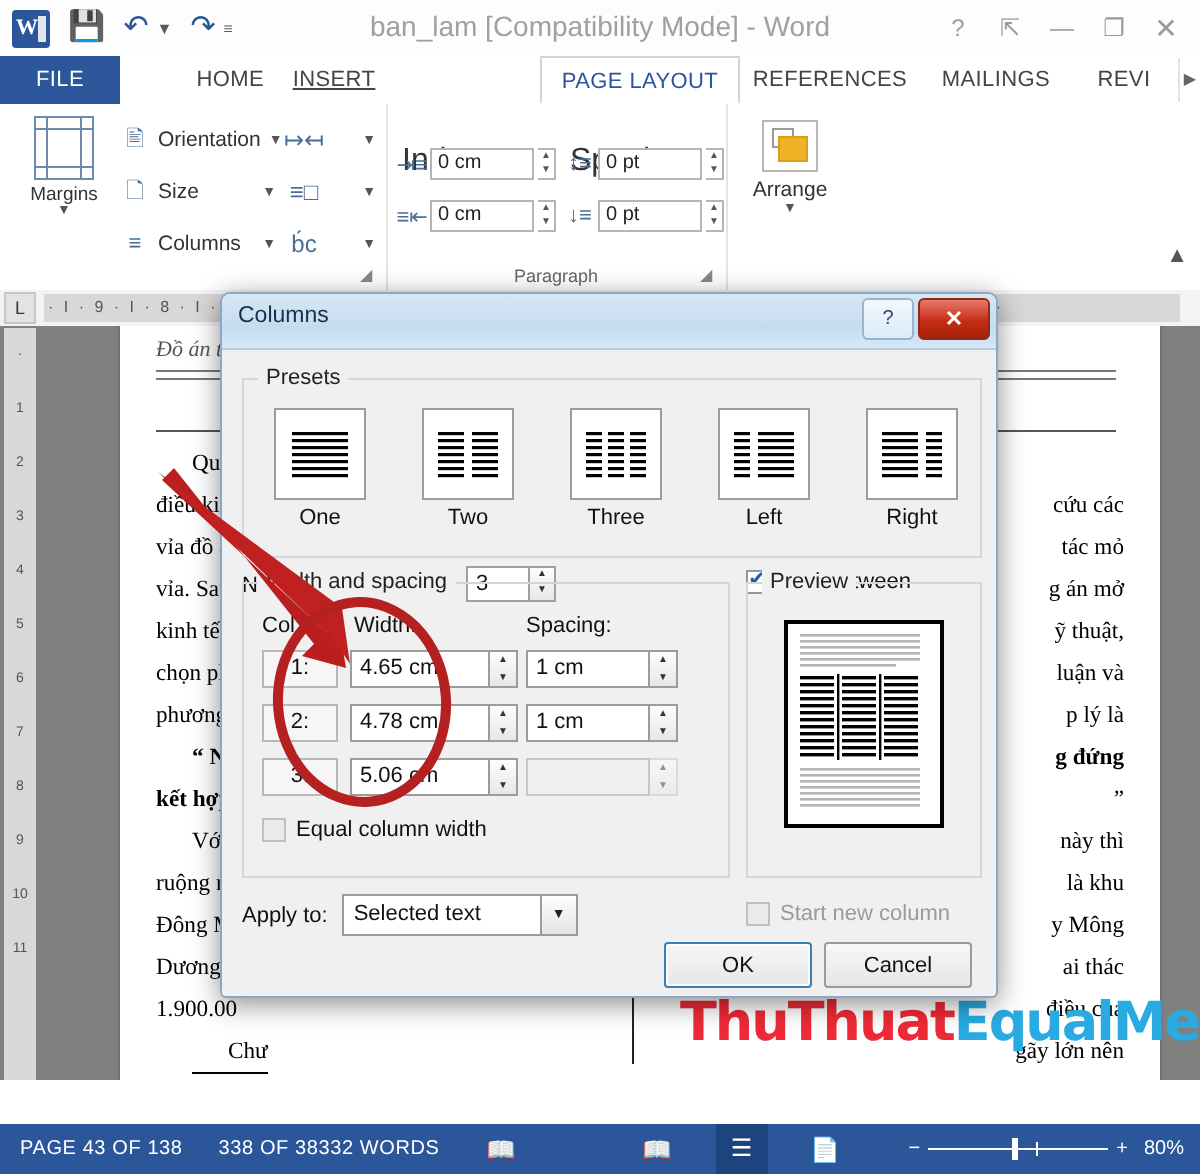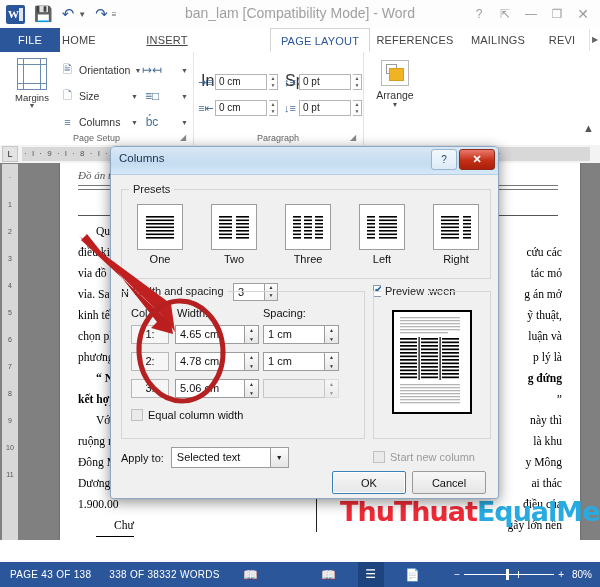--- a/index.html
+++ b/index.html
@@ -187,21 +187,21 @@
       <div class="wc">?</div>
       <div class="wc">⇱</div>
       <div class="wc">—</div>
       <div class="wc">❐</div>
       <div class="wc big">✕</div>
     </div>
   </div>
 
   <div class="tabbar">
     <div class="tab file">FILE</div>
-    <div class="tab" style="left:62px;width:70px;text-align:left;">HOME</div>
+    <div class="tab" style="left:62px;width:70px;text-align:right;">HOME</div>
     <div class="tab" style="left:132px;width:70px;text-align:center;text-decoration:underline;">INSERT</div>
     <div class="tab active" style="left:270px;width:100px;text-align:center;">PAGE LAYOUT</div>
     <div class="tab" style="left:370px;width:90px;text-align:center;">REFERENCES</div>
     <div class="tab" style="left:460px;width:76px;text-align:center;">MAILINGS</div>
     <div class="tab" style="left:540px;width:44px;text-align:center;">REVI</div>
     <div class="tabscroll">▶</div>
   </div>
 
   <div class="ribbon">
 
@@ -241,21 +241,20 @@
         <div class="iconrow">
           <span class="ir-ico">≡□</span>
           <span class="caret">▼</span>
         </div>
         <div class="iconrow">
           <span class="ir-ico">b́c</span>
           <span class="caret">▼</span>
         </div>
       </div>
 
-      <div class="grplabel">Page Setup</div>
       <div class="dlglaunch">◢</div>
     </div>
 
     <div class="para">
       <div class="ph" style="left:8px;">Indent</div>
       <div class="ph" style="left:92px;">Spacing</div>
 
       <div class="spinrow" style="left:6px;top:22px;">
         <span class="spin-ico">⇥≡</span>
         <span class="spinbox">0 cm</span>

